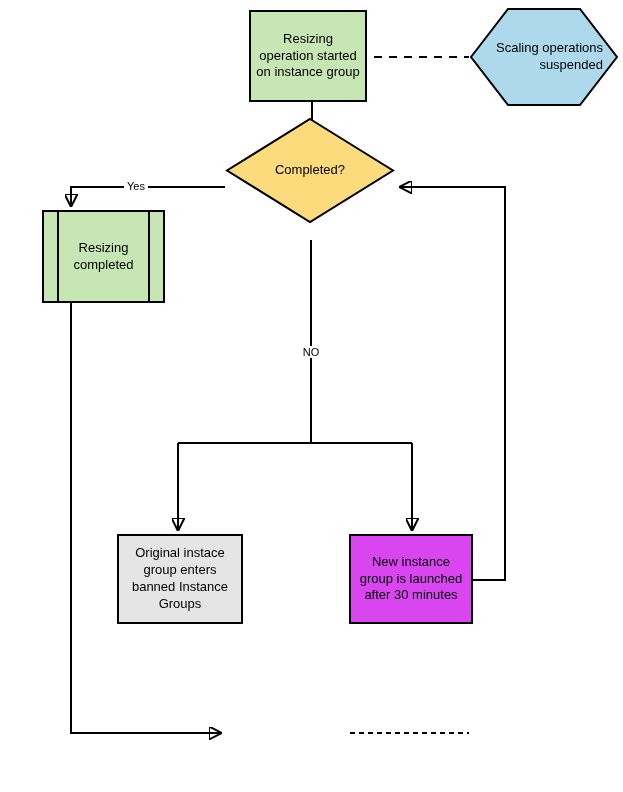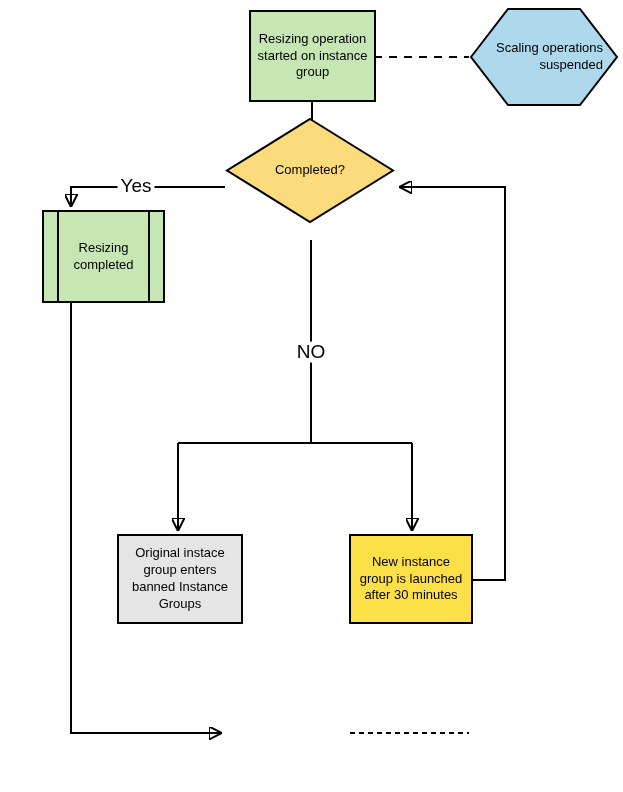--- a/index.html
+++ b/index.html
@@ -21,21 +21,21 @@
   .predefined::after{right:13px;}
   .predefined{padding:2px 18px;}
   .shape-node{padding:0;}
   .shape-node svg{position:absolute;left:0;top:0;}
   .shape-label{
     position:absolute;inset:0;display:flex;align-items:center;justify-content:center;
     text-align:right;padding:0 16px;
   }
   .edge-label{
     position:absolute;transform:translate(-50%,-50%);
-    background:#fff;padding:0 3px;font-size:19px;line-height:1.1;
+    background:#fff;padding:0 3px;font-size:11px;line-height:1.1;
   }
 </style>
 </head>
 <body>
 
 <div class="canvas">
 
   <svg class="connector-layer" width="623" height="792" viewBox="0 0 623 792" xmlns="http://www.w3.org/2000/svg">
     <defs>
       <marker id="arrow" markerUnits="userSpaceOnUse" markerWidth="13" markerHeight="13" viewBox="0 0 13 13" refX="12" refY="6.5" orient="auto">
@@ -47,21 +47,21 @@
     <path d="M225 187 L71 187 L71 206" marker-end="url(#arrow)"></path>
     <path d="M311 240 L311 443"></path>
     <path d="M178 443 L412 443"></path>
     <path d="M178 443 L178 530" marker-end="url(#arrow)"></path>
     <path d="M412 443 L412 530" marker-end="url(#arrow)"></path>
     <path d="M473 580 L505 580 L505 187 L400 187" marker-end="url(#arrow)"></path>
     <path d="M71 303 L71 733 L221 733" marker-end="url(#arrow)"></path>
     <path d="M350 733 L469 733" stroke-dasharray="5 4"></path>
   </svg>
 
-  <div class="node rect-node" style="left: 249px; top: 10px; width: 127px; height: 92px; background: rgb(198, 230, 179);">
+  <div class="node rect-node" style="left: 249px; top: 10px; width: 118px; height: 92px; background: rgb(198, 230, 179);">
     <span>Resizing operation started on instance group</span>
   </div>
 
   <div class="node shape-node" style="left:469px;top:7px;width:150px;height:100px;">
     <svg width="150" height="100" viewBox="0 0 150 100">
       <polygon points="2,50 39,2 111,2 148,50 111,98 39,98" stroke="#000" stroke-width="2" fill="#aed8ec"></polygon>
     </svg>
     <span class="shape-label">Scaling operations suspended</span>
   </div>
 
@@ -73,21 +73,21 @@
   </div>
 
   <div class="node rect-node predefined" style="left: 10px; top: 210px; width: 123px; height: 93px; background: rgb(198, 230, 179); margin-left: 32px;">
     <span>Resizing completed</span>
   </div>
 
   <div class="node rect-node" style="left: 117px; top: 534px; width: 126px; height: 90px; background: #e5e5e5;">
     <span>Original instace group enters banned Instance Groups</span>
   </div>
 
-  <div class="node rect-node" style="left: 349px; top: 534px; width: 124px; height: 90px; background: #fde047;">
+  <div class="node rect-node" style="left: 349px; top: 534px; width: 124px; height: 90px; background: #d946ef;">
     <span>New instance group is launched after 30 minutes</span>
   </div>
 
 
 
   <span class="edge-label" style="left:136px;top:186px;">Yes</span>
   <span class="edge-label" style="left:311px;top:352px;">NO</span>
 
 </div>
 

